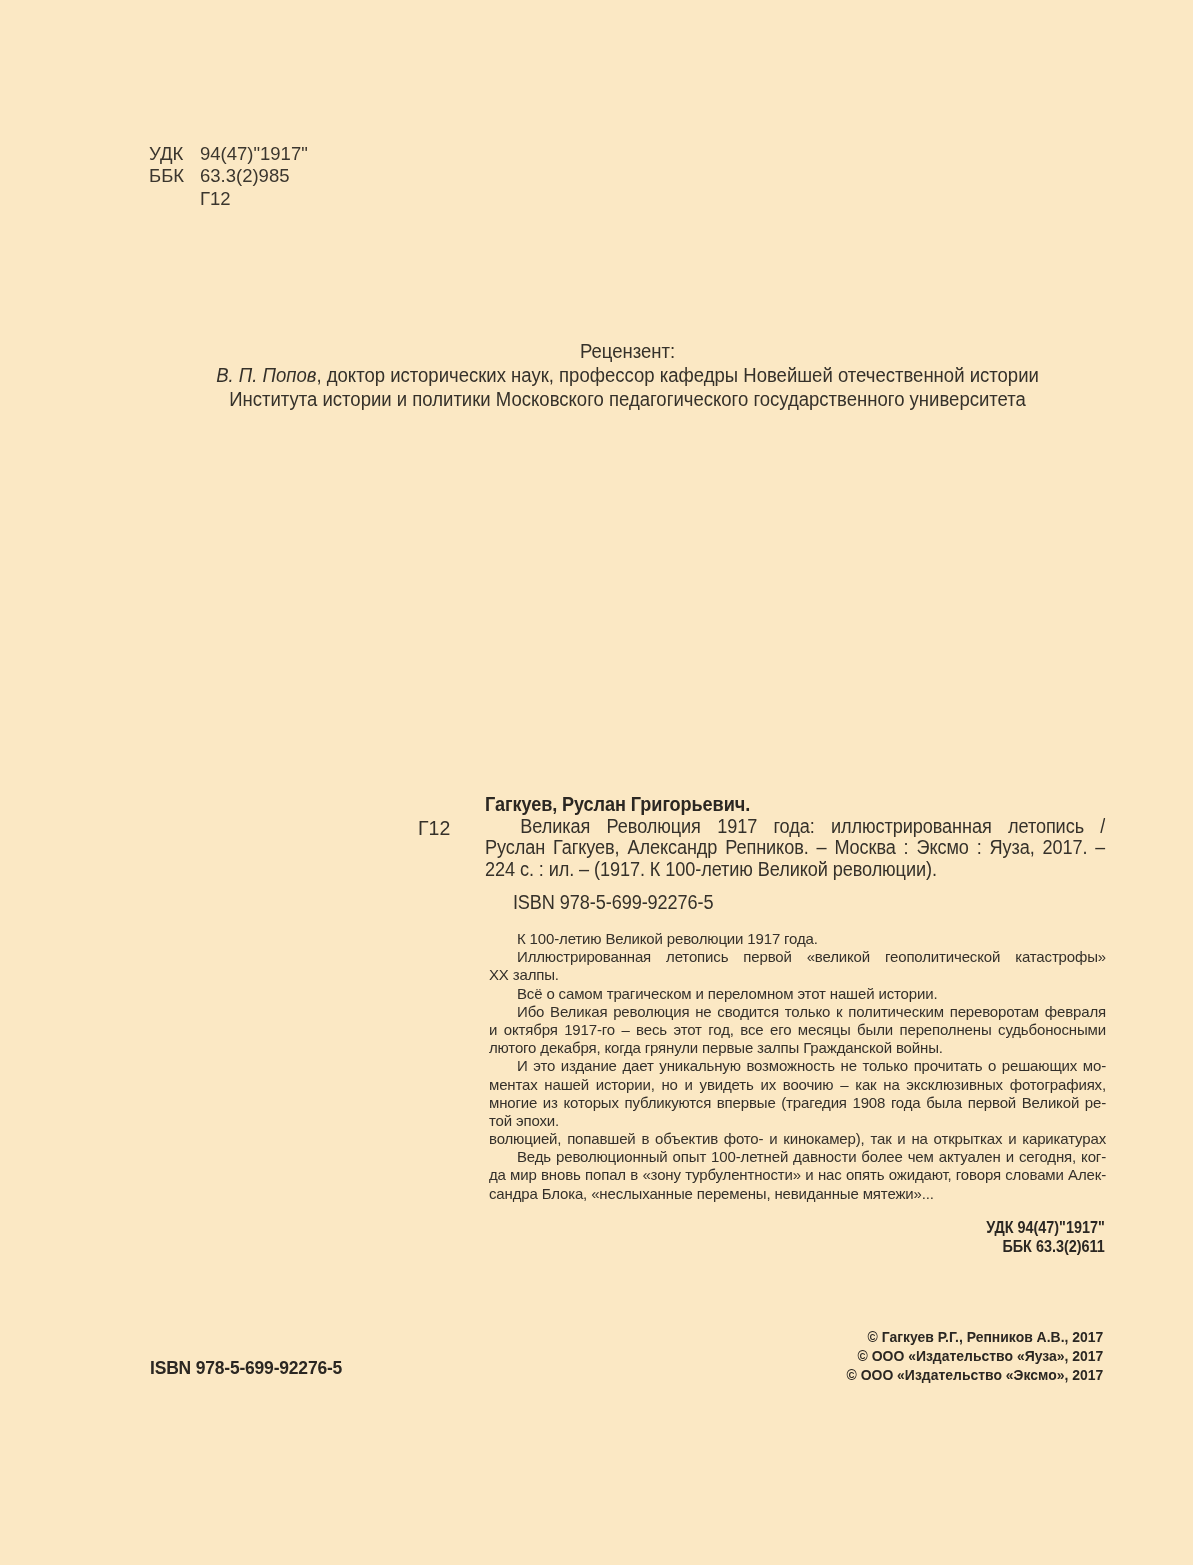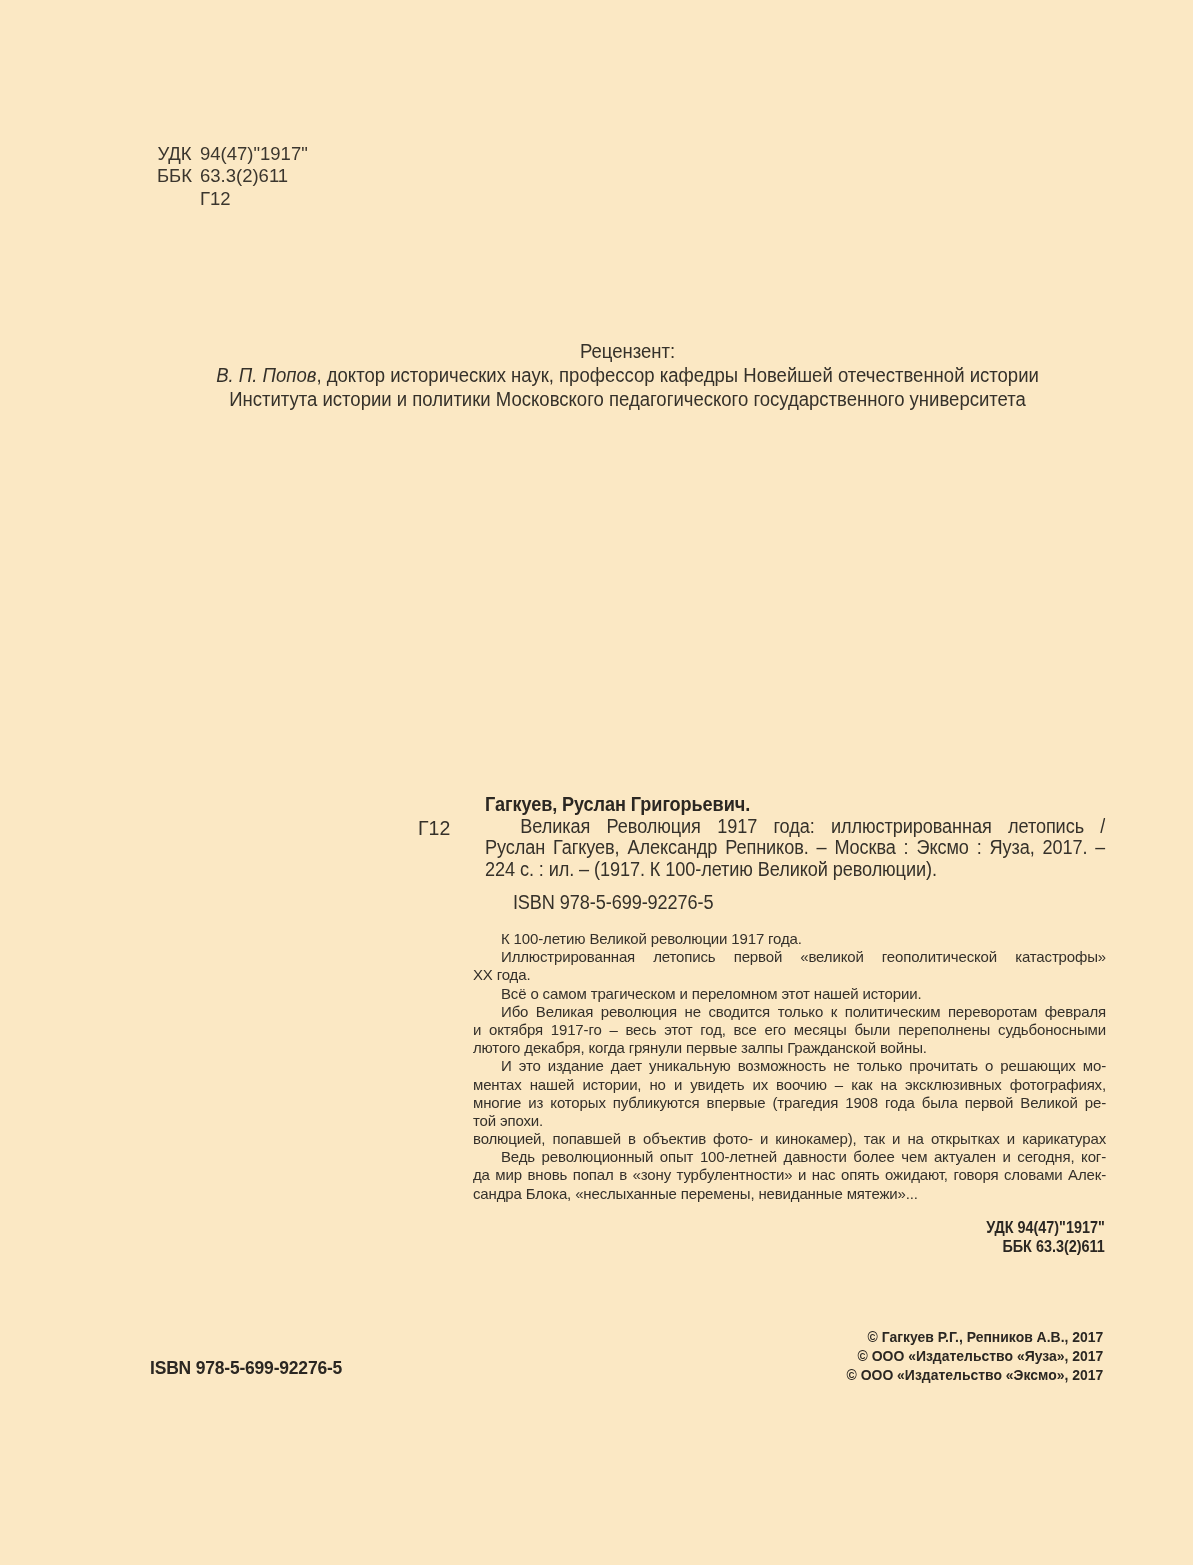--- a/index.html
+++ b/index.html
@@ -3,21 +3,21 @@
 <meta charset="utf-8">
 <style>
   html,body { margin:0; padding:0; background:#fbe8c4; }
   .page {
     position:relative; width:1193px; height:1565px; overflow:hidden;
     background:#fbe8c4; color:#35312a;
     font-family:"Liberation Sans","DejaVu Sans",sans-serif;
   }
   
   .top-codes { position:absolute; left:149px; top:143px; font-size:18.5px; line-height:22.4px; color:#3b362e; }
-  .top-codes .lbl { display:inline-block; width:51px;text-align:center; }
+  .top-codes .lbl { display:inline-block; width:51px; }
   
   .reviewer {
     position:absolute; left:150px; top:339px; width:955px; text-align:center;
     font-size:19.5px; line-height:24.2px; transform:scaleX(0.95); transform-origin:50% 0;
   }
   .reviewer .it { font-style:italic; }
   
   .margin-code { position:absolute; left:418px; top:818px; font-size:19.5px; line-height:21.5px; }
   .record {
     position:absolute; left:485px; top:794px; width:667px;
@@ -27,21 +27,21 @@
   .record .author { font-weight:bold; color:#2b2722; }
   .record .line { text-align:justify; text-align-last:justify; height:21.5px; overflow:hidden; }
   .record .line.first { text-indent:38px; }
   .record .line.last { text-align-last:left; }
   .record .isbn { margin-top:12px; padding-left:30px; }
   
   .annotation {
     position:absolute; left:473px; top:930px; width:633px;
     font-size:15px; line-height:18.2px; letter-spacing:-0.15px; color:#34302a;
   }
-  .annotation .line { text-align:justify; text-align-last:justify; height:18.2px; overflow:hidden; }
+  .annotation .line { text-align:justify; text-align-last:justify; height:18.2px; overflow:hidden;margin-left:16px; }
   .annotation .line.first { text-indent:28px; }
   .annotation .line.last { text-align-last:left; }
   
   .codes-right {
     position:absolute; right:88px; top:1218px; text-align:right;
     font-size:16px; font-weight:bold; line-height:19px; color:#2b2722;
     transform:scaleX(0.9); transform-origin:100% 0;
   }
   
   .copyrights {
@@ -57,21 +57,21 @@
 </head>
 <body>
 
 <div class="page">
 
   <div class="top-codes">
     <div>
       <span class="lbl">УДК</span><span>94(47)"1917"</span>
     </div>
     <div>
-      <span class="lbl">ББК</span><span>63.3(2)611</span>
+      <span class="lbl">ББК</span><span>63.3(2)985</span>
     </div>
     <div>
       <span class="lbl"></span><span>Г12</span>
     </div>
   </div>
 
   <div class="reviewer">
     <div>Рецензент:</div>
     <div><span class="it">В. П. Попов</span><span>, доктор исторических наук, профессор кафедры Новейшей отечественной истории</span></div>
     <div>Института истории и политики Московского педагогического государственного университета</div>
@@ -88,21 +88,21 @@
       </div>
     <div class="isbn">ISBN 978-5-699-92276-5</div>
   </div>
 
   <div class="annotation">
       <div>
         <div class="line first last">К 100-летию Великой революции 1917 года.</div>
       </div>
       <div>
         <div class="line first">Иллюстрированная летопись первой «великой геополитической катастрофы»</div>
-        <div class="line last">XX года.</div>
+        <div class="line last">XX залпы.</div>
       </div>
       <div>
         <div class="line first last">Всё о самом трагическом и переломном этот нашей истории.</div>
       </div>
       <div>
         <div class="line first">Ибо Великая революция не сводится только к политическим переворотам февраля</div>
         <div class="line">и октября 1917-го – весь этот год, все его месяцы были переполнены судьбоносными</div>
         <div class="line last">лютого декабря, когда грянули первые залпы Гражданской войны.</div>
       </div>
       <div>

